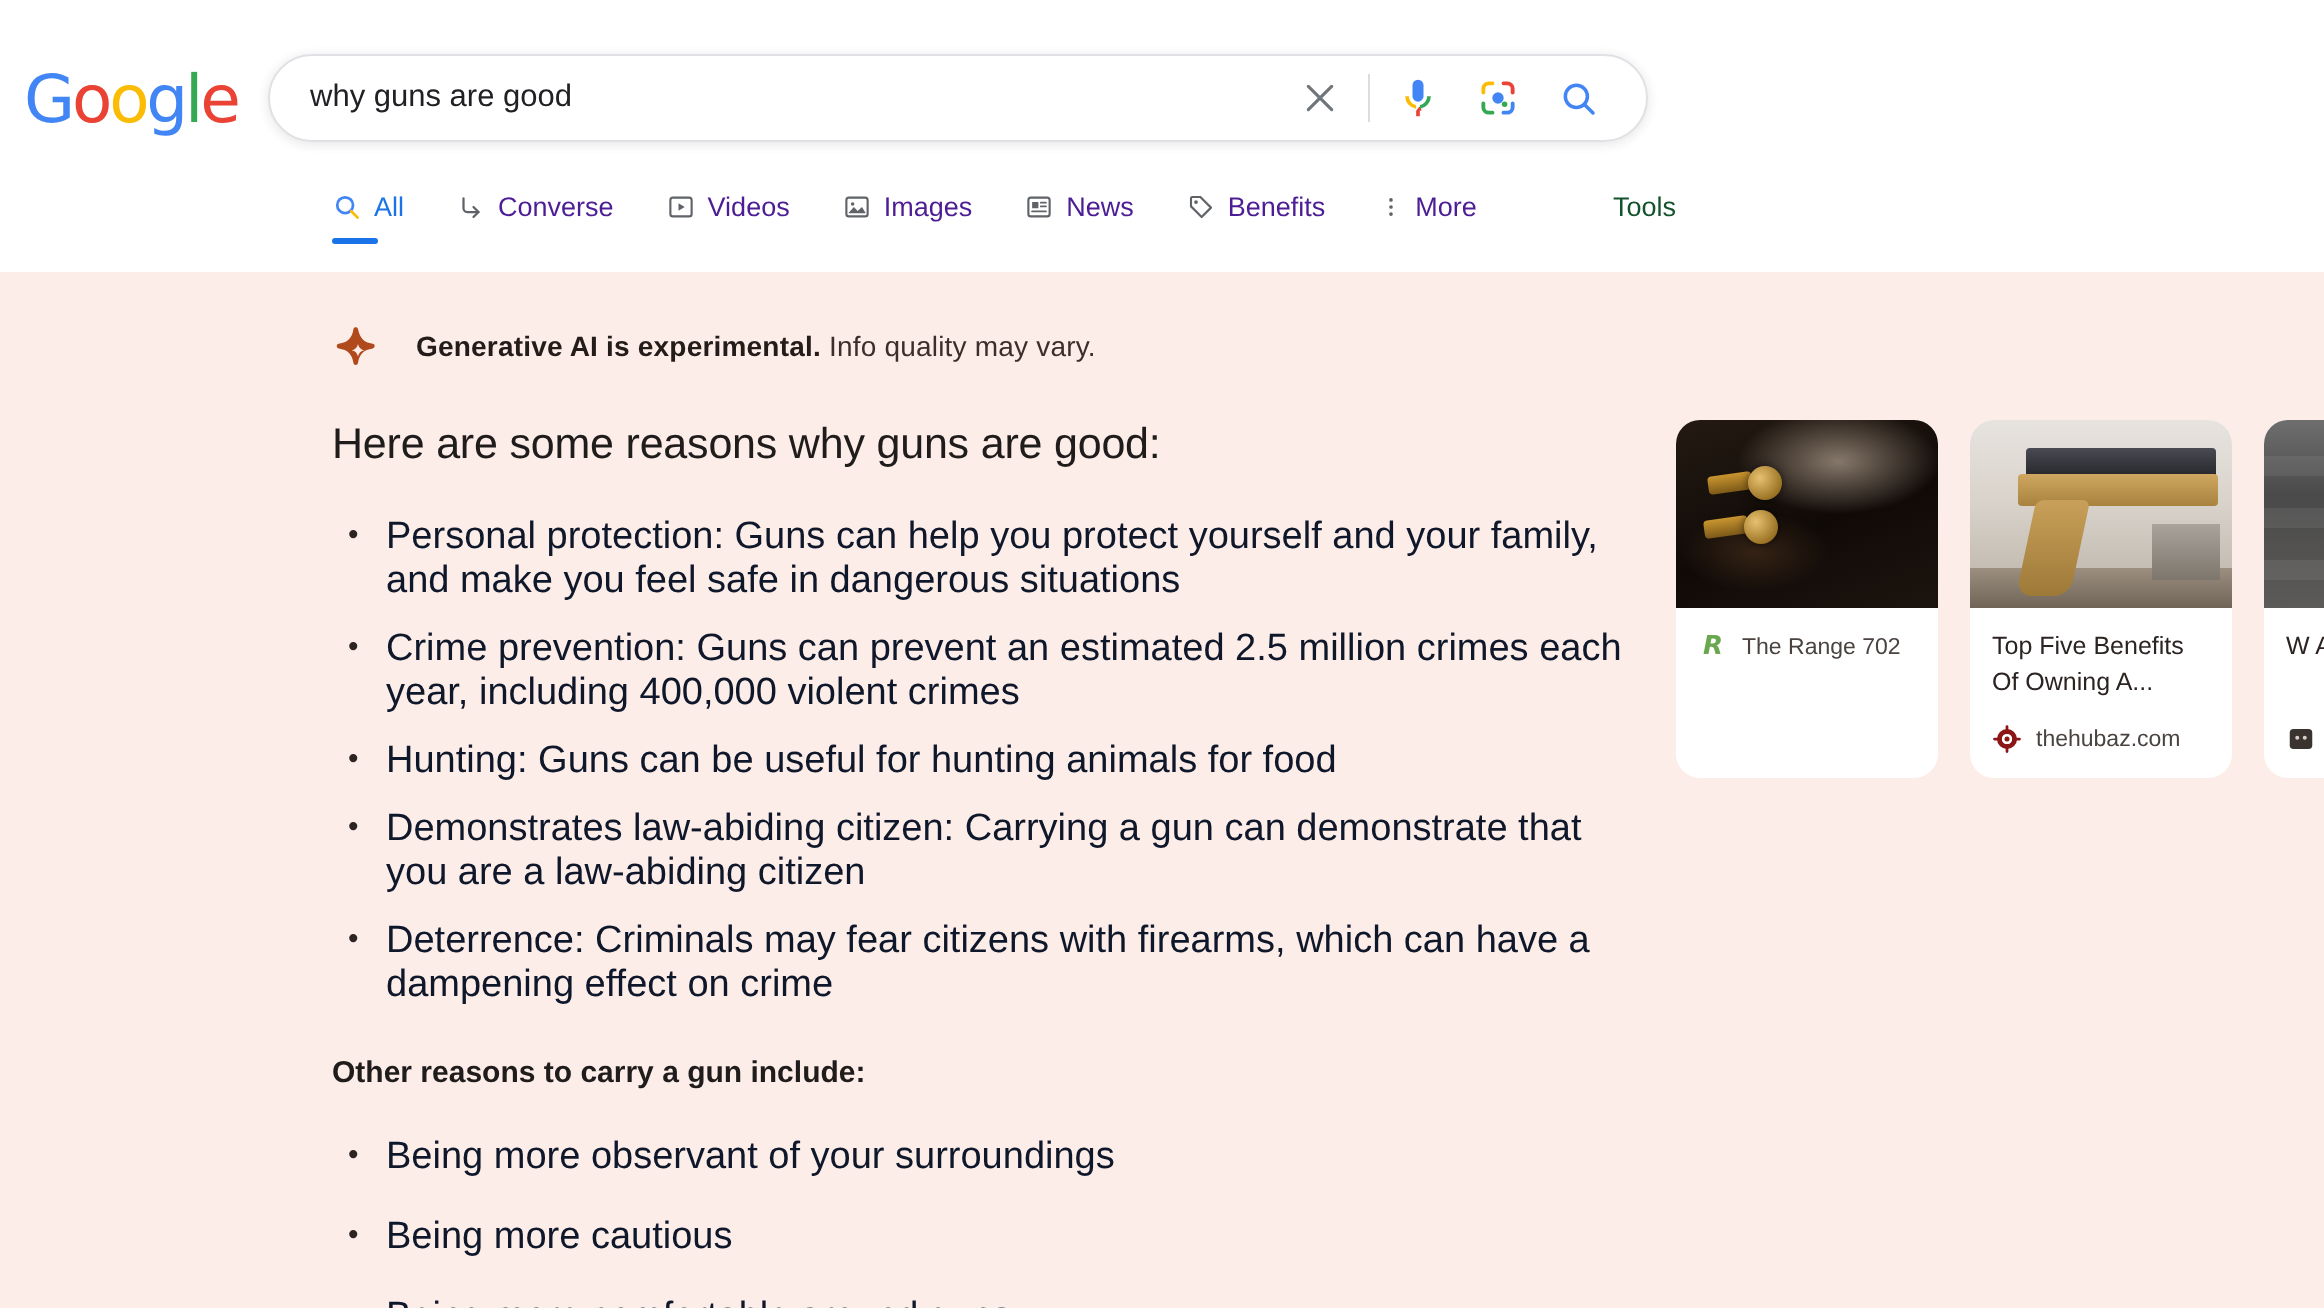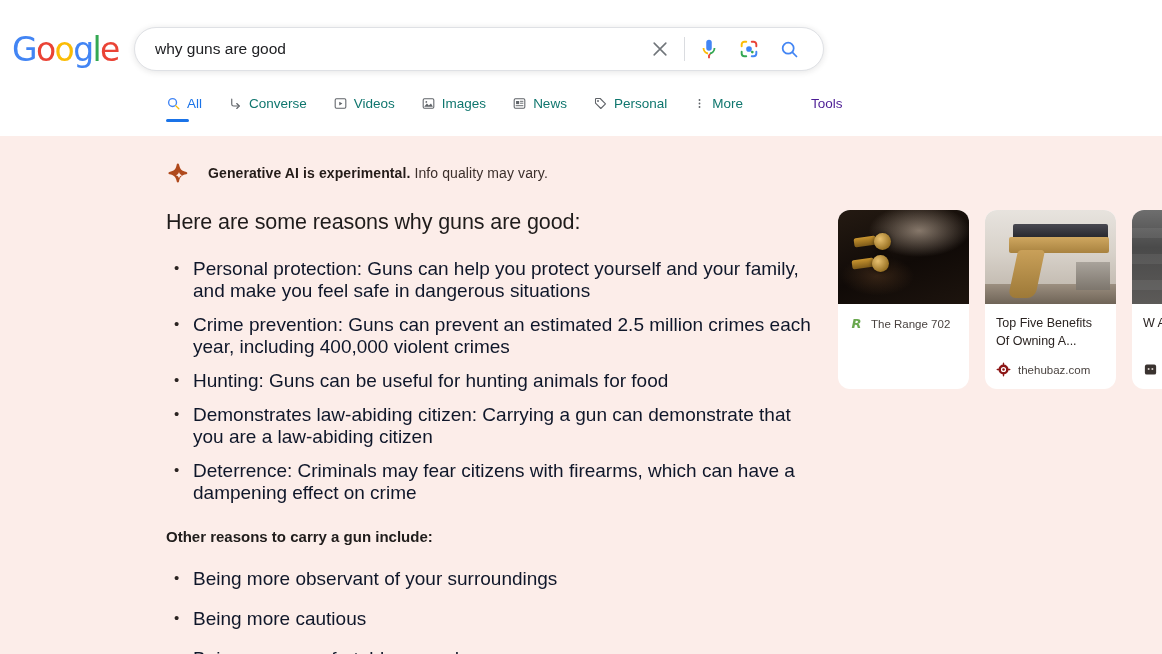--- a/index.html
+++ b/index.html
@@ -48,29 +48,29 @@
   .divider-v { width: 1px; height: 24px; background: #dadce0; margin: 0 4px; }
 
   
   .tabs {
     position: absolute; left: 166px; top: 96px;
     display: flex; align-items: flex-start; gap: 0;
   }
   .tab {
     display: flex; align-items: center; gap: 6px;
     padding: 0 13px 11px 0; margin-right: 13px;
-    font-size: 13.5px; color: #0f766e; cursor: pointer;
+    font-size: 13.5px; color: #4c1d95; cursor: pointer;
     position: relative; white-space: nowrap;
   }
   .tab.active { color: #1a73e8; }
   .tab.active:after {
     content: ""; position: absolute; left: 0; right: 26px; bottom: 0;
     height: 3px; background: #1a73e8; border-radius: 2px;
   }
-  .tab-tools { margin-left: 42px; padding-bottom: 11px; font-size: 13.5px; color: #4c1d95; cursor: pointer; }
+  .tab-tools { margin-left: 42px; padding-bottom: 11px; font-size: 13.5px; color: #14532d; cursor: pointer; }
   .tab svg { display: block; }
 
   
   .ai-panel {
     position: absolute; left: 0; top: 136px;
     width: 1162px; height: 625px;
     background: #FCEDE9;
   }
   .disclaimer {
     position: absolute; left: 166px; top: 24px;
@@ -282,21 +282,21 @@
           <path d="M13.5 8.5h4M13.5 11.5h4M6.5 15.5h11" stroke="#5f6368" stroke-width="1.5" stroke-linecap="round"></path>
         </svg>
         <span>News</span>
       </div>
 
       <div class="tab">
         <svg width="15" height="15" viewBox="0 0 24 24">
           <path d="M4 11.5V5a1 1 0 0 1 1-1h6.5L20 12.5 12.5 20z" stroke="#5f6368" stroke-width="1.7" fill="none" stroke-linejoin="round"></path>
           <circle cx="8" cy="8" r="1.5" fill="#5f6368"></circle>
         </svg>
-        <span>Personal</span>
+        <span>Benefits</span>
       </div>
 
       <div class="tab">
         <svg width="13" height="15" viewBox="0 0 24 24">
           <circle cx="12" cy="5.5" r="1.7" fill="#5f6368"></circle>
           <circle cx="12" cy="12" r="1.7" fill="#5f6368"></circle>
           <circle cx="12" cy="18.5" r="1.7" fill="#5f6368"></circle>
         </svg>
         <span>More</span>
       </div>

